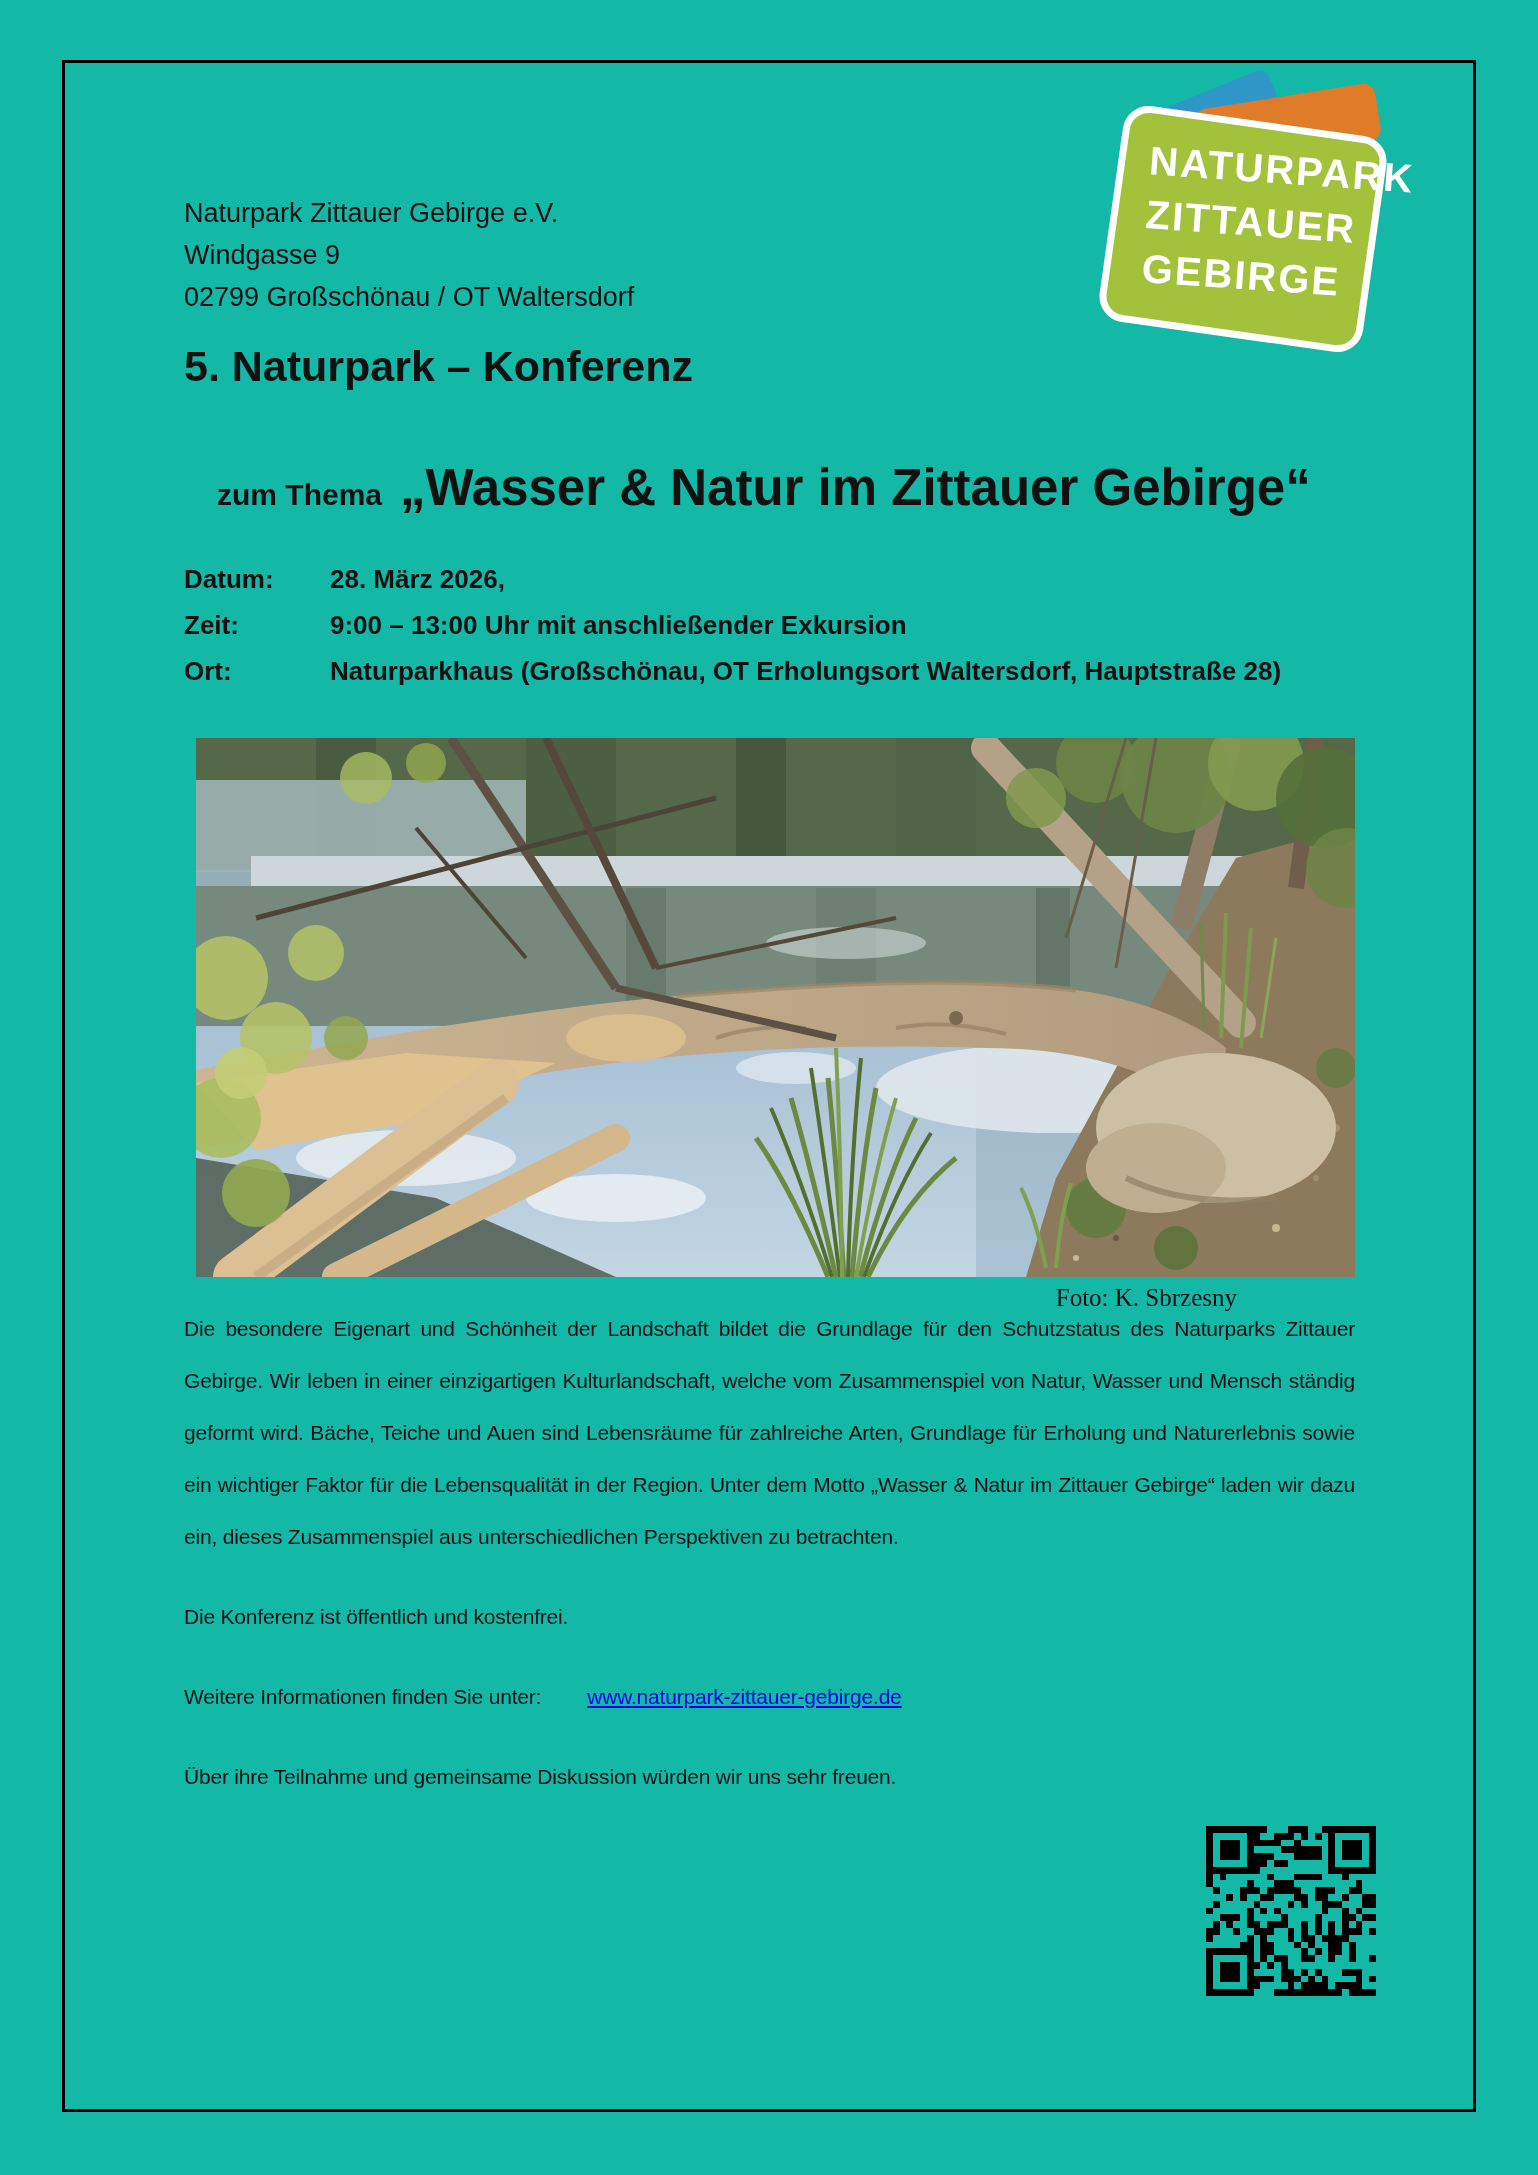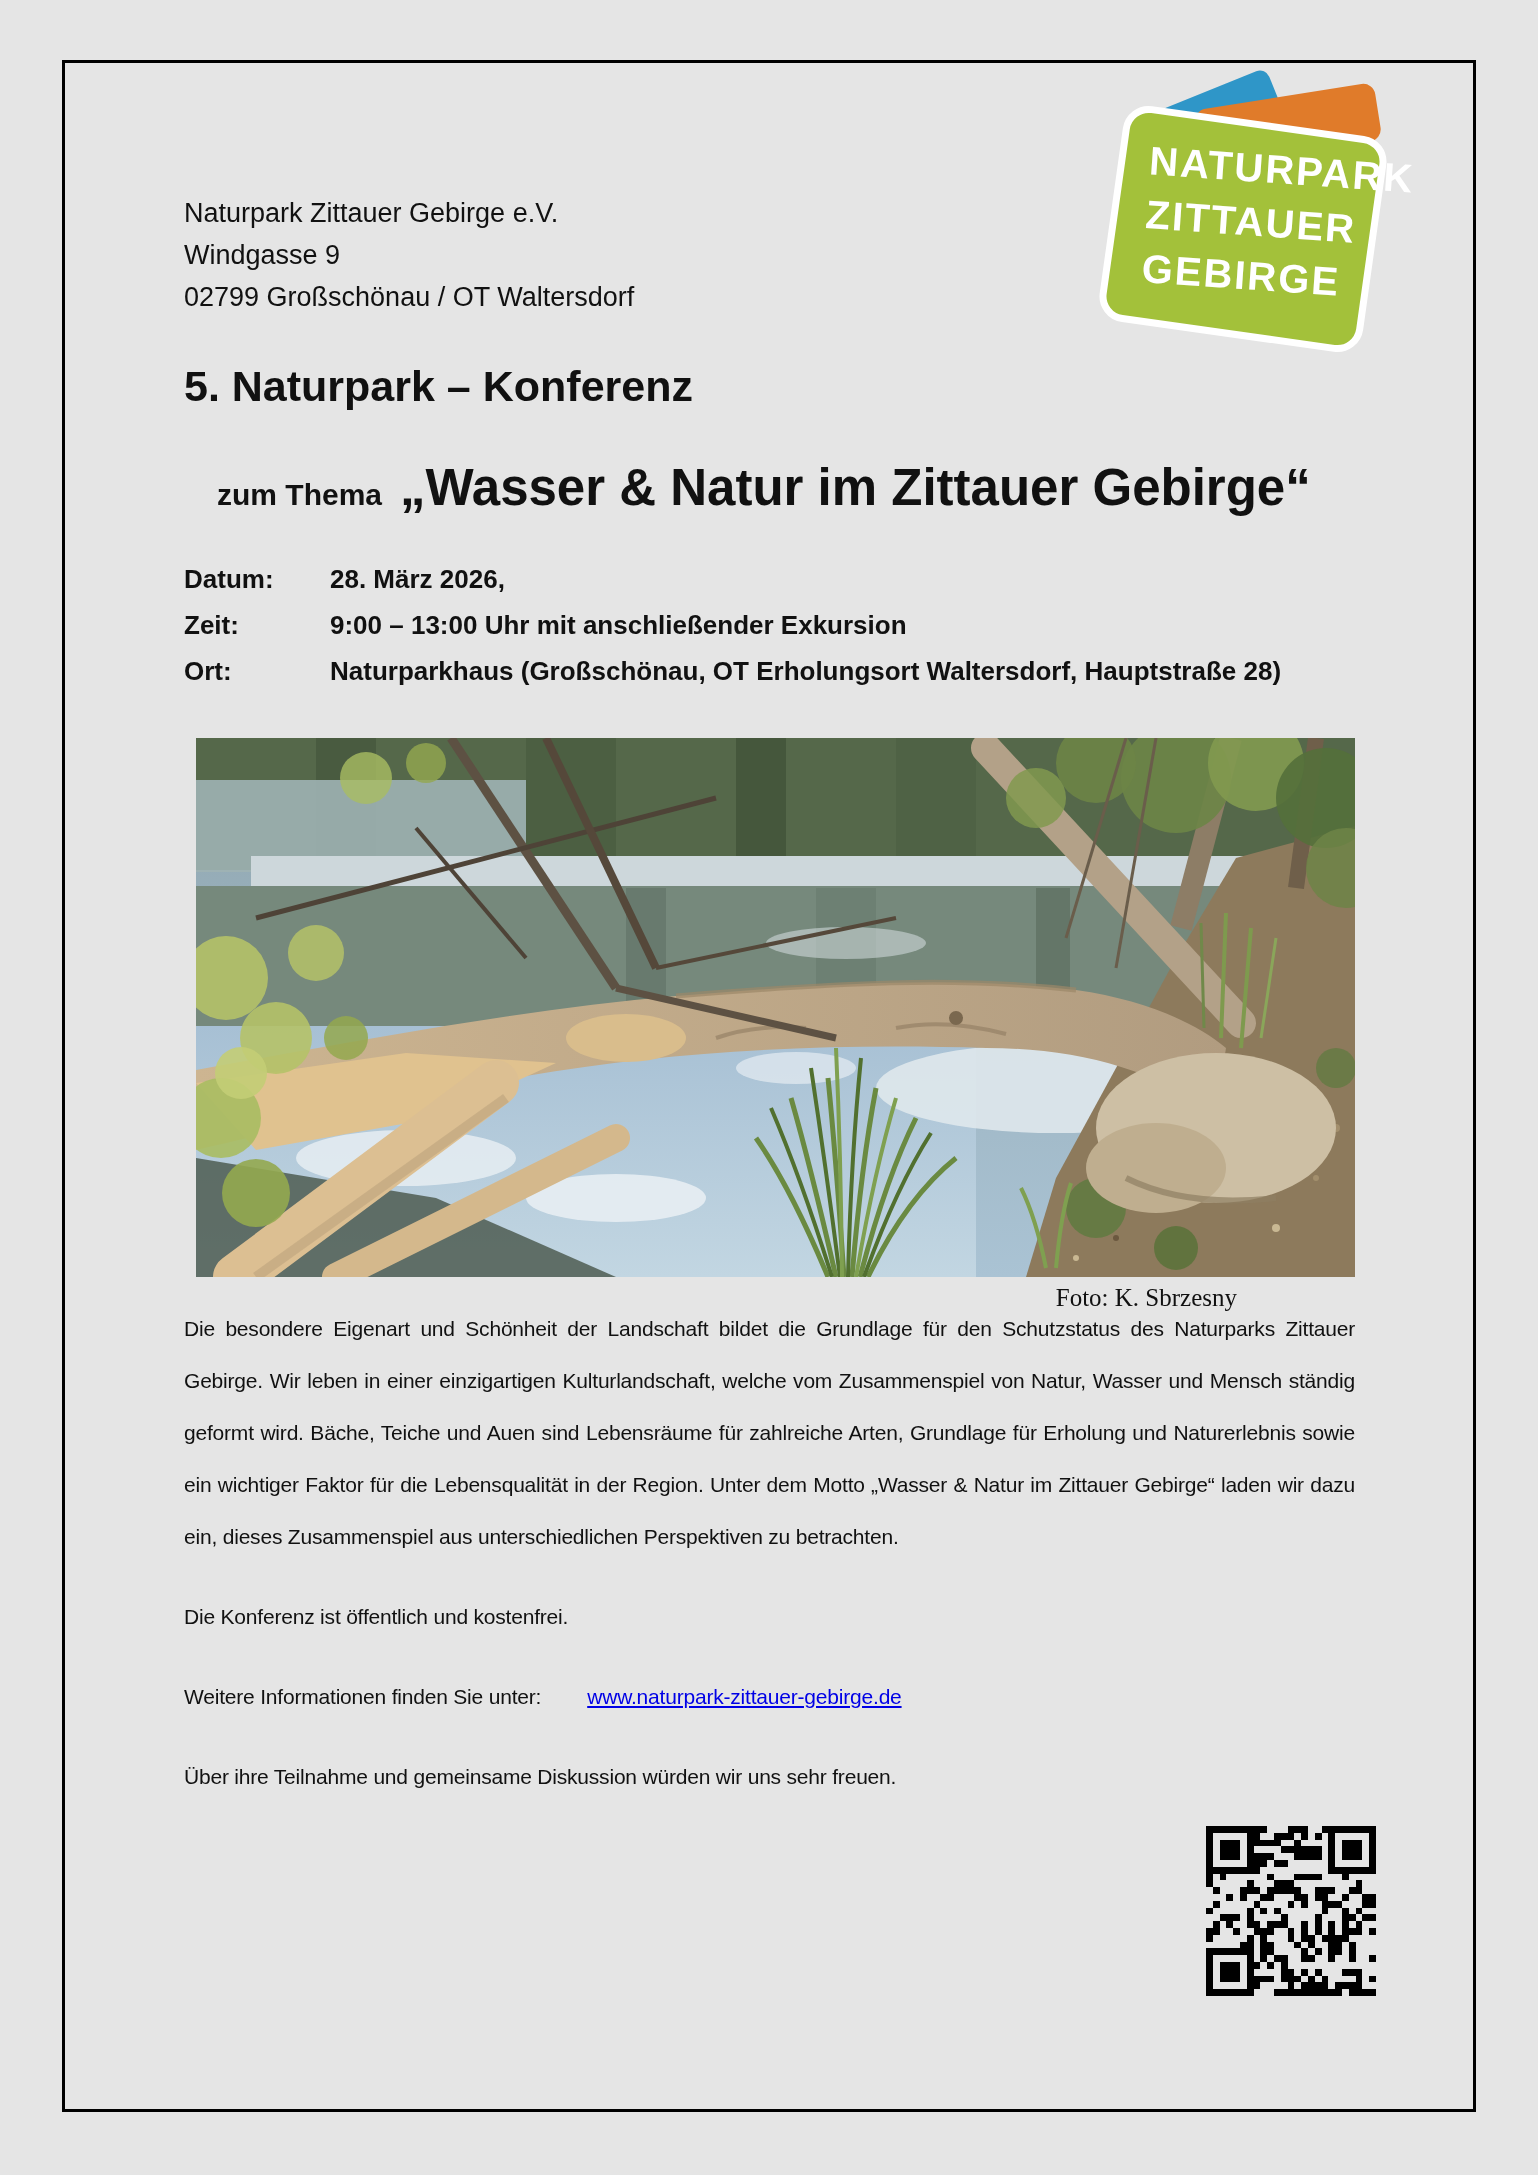--- a/index.html
+++ b/index.html
@@ -1,32 +1,32 @@
 <!DOCTYPE html>
 <html><head>
 <meta charset="utf-8">
 <style>
   html,body{margin:0;padding:0;background:#ffffff;}
-  .page{position:relative;width:1538px;height:2175px;background:#e5e5e5;overflow:hidden;
+  .page{position:relative;width:1538px;height:2175px;background:#14b8a6;overflow:hidden;
         font-family:"Liberation Sans",sans-serif;color:#111;}
   .frame{position:absolute;left:62px;top:60px;width:1408px;height:2046px;border:3px solid #000;}
 
   .sender{position:absolute;left:184px;top:192px;font-size:27px;line-height:42px;}
 
   .logo{position:absolute;left:1085px;top:78px;width:310px;height:280px;}
   .logo-blue{position:absolute;left:75px;top:10px;width:120px;height:54px;border-radius:10px;
              transform:rotate(-22deg);}
   .logo-orange{position:absolute;left:112px;top:18px;width:182px;height:58px;border-radius:12px;
              transform:rotate(-9deg);}
   .logo-green{position:absolute;left:25px;top:42px;width:252px;height:204px;border-radius:26px;
              border:7px solid #fff;transform:rotate(8deg);}
   .logo-text{margin:20px 0 0 22px;transform:rotate(-4deg);transform-origin:left top;
              font-size:40px;line-height:54px;font-weight:bold;letter-spacing:2px;color:#fff;}
 
-  .title{position:absolute;left:184px;top:362px;font-size:43px;font-weight:bold;margin:0;}
+  .title{position:absolute;left:184px;top:342px;font-size:43px;font-weight:bold;margin:0;}
   .subtitle{position:absolute;left:184px;top:458px;display:flex;align-items:baseline;gap:18px;margin-left:33px;}
   .sub-prefix{font-size:30px;font-weight:bold;}
   .sub-quote{font-size:51px;font-weight:bold;}
 
   .details{position:absolute;left:184px;top:556px;font-size:26px;font-weight:bold;line-height:46px;}
   .details .lbl{display:inline-block;width:146px;}
 
   .photo{position:absolute;left:196px;top:738px;width:1159px;height:539px;display:block;}
   .caption{position:absolute;left:196px;top:1284px;width:1159px;box-sizing:border-box;
            padding-right:118px;text-align:right;font-family:Liberation Serif, serif;font-size:25px;}

